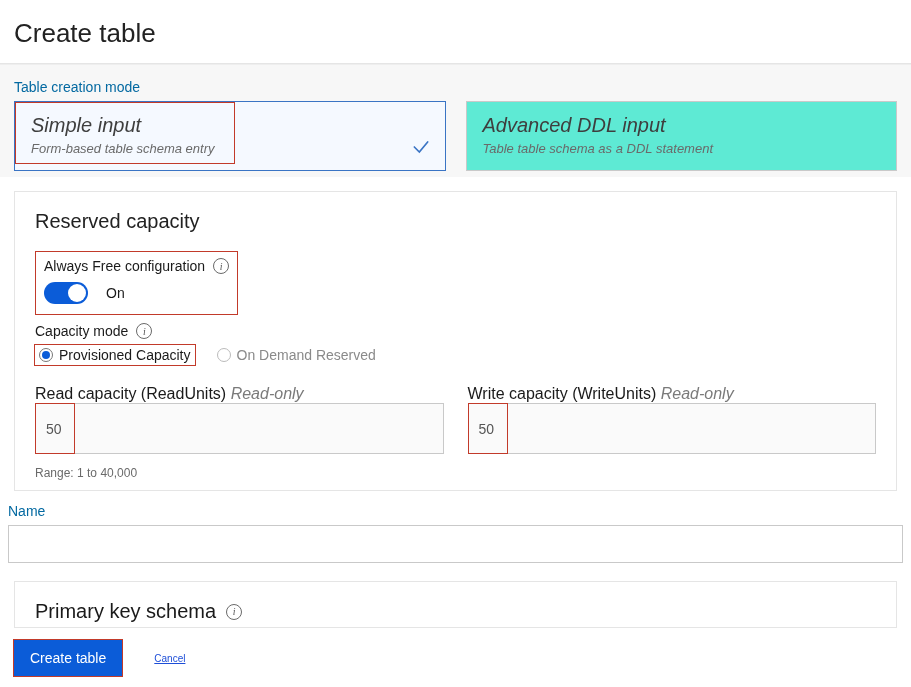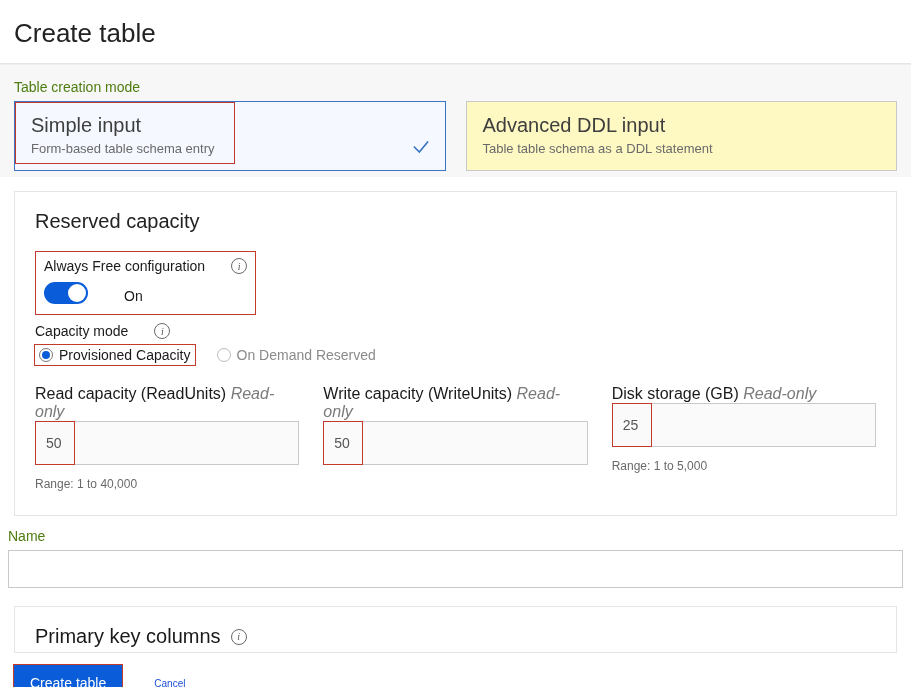--- a/index.html
+++ b/index.html
@@ -1,48 +1,48 @@
 <!DOCTYPE html>
 <html><head>
 <meta charset="utf-8">
 <style>
   * { box-sizing: border-box; font-family: -apple-system, BlinkMacSystemFont, "Segoe UI", Helvetica, Arial, sans-serif; }
   body { margin:0; background:#fff; color:#1a1a1a; font-size:14px; }
   .page-title { font-size:26px; font-weight:400; color:#222; padding:18px 14px 14px; }
   .hr { border-top:1px solid #e5e5e5; }
   .section { padding:14px 14px 6px; background:#f7f7f7; border-top:1px solid #eee; }
-  .label { font-size:14px; color:#4d7c0f; margin-bottom:6px; }
-  .tiles { display:flex; gap:20px; }
-  .tile { flex:1; border:1px solid #c9c9c9; background:#fef9c3; padding:12px 16px 14px; position:relative; }
+  .label { font-size:14px; color:#0369a1; margin-bottom:6px; }
+  .tiles { display:flex; gap:20px;font-style:italic; }
+  .tile { flex:1; border:1px solid #c9c9c9; background:#5eead4; padding:12px 16px 14px; position:relative; }
   .tile.selected { border:1px solid #3a74c4; background:#f5f9ff; }
   .tile-title { font-size:20px; font-weight:400; color:#3e3e3e; margin-bottom:4px; }
   .tile-desc { font-size:13px; color:#6a6a6a; }
   .tile-check { position:absolute; right:14px; bottom:10px; }
 
-  .panel { background:#fff; border:1px solid #e5e5e5; margin:14px 14px 0; padding:18px 20px 24px; }
+  .panel { background:#fff; border:1px solid #e5e5e5; margin:14px 14px 0; padding:18px 20px 10px; }
   .panel h2 { font-size:20px; font-weight:400; margin:0 0 18px; color:#222; }
-  .row-inline { display:flex; align-items:flex-end; gap:26px; }
+  .row-inline { display:flex; align-items:center; gap:8px; }
   .info-icon { display:inline-flex; align-items:center; justify-content:center; width:16px; height:16px; border:1px solid #6a6a6a; border-radius:50%; font-size:10px; font-style:italic; color:#555; font-family:Georgia, serif; }
 
   .toggle { position:relative; width:44px; height:22px; border-radius:11px; background:#0b5cd8; display:inline-block; }
   .toggle .knob { position:absolute; right:2px; top:2px; width:18px; height:18px; border-radius:50%; background:#fff; }
   .toggle-label { font-size:14px; margin-left:10px; }
 
   .radio-row { display:flex; gap:22px; align-items:center; margin-top:6px; }
   .radio { display:flex; align-items:center; gap:6px; font-size:14px; }
   .radio .dot { width:14px; height:14px; border:1px solid #777; border-radius:50%; display:inline-flex; align-items:center; justify-content:center; }
   .radio .dot .fill { width:8px; height:8px; border-radius:50%; background:#0b5cd8; }
   .radio.disabled { color:#8a8a8a; }
   .radio.disabled .dot { border-color:#bbb; }
 
   .caps { display:flex; gap:24px; margin-top:20px; }
   .cap { flex:1; }
   .cap-label { font-size:16px; }
   .ro { color:#7a7a7a; font-style:italic; font-weight:400; }
-  .cap-input { width:100%; height:44px; border:1px solid #c9c9c9; background:#fafafa; padding:0 10px; color:#555; font-size:14px; }
+  .cap-input { width:100%; height:51px; border:1px solid #c9c9c9; background:#fafafa; padding:0 10px; color:#555; font-size:14px; }
   .cap-range { font-size:12px; color:#6a6a6a; margin-top:12px; }
 
   .name-block { padding:12px 8px 0; }
   .name-input { width:100%; height:38px; border:1px solid #c9c9c9; background:#fff; padding:0 10px; font-size:14px; }
 
   .pk-panel { border:1px solid #e5e5e5; margin:18px 14px 0; padding:18px 20px 4px; }
   .pk-title { font-size:20px; font-weight:400; display:flex; align-items:center; gap:10px; }
 
   .footer { display:flex; align-items:center; gap:22px; padding:12px 14px 18px; }
   .btn-primary { background:#0b5cd8; color:#fff; border:none; font-size:14px; padding:10px 16px; cursor:pointer; }
@@ -132,42 +132,31 @@
     <div class="cap">
       <div class="cap-label">
         <span>Write capacity (WriteUnits)</span>
         <span class="ro">Read-only</span>
       </div>
       <div class="rel">
         <input class="cap-input" readonly="" value="50" style="">
         <div class="hl-val"></div>
       </div>
     </div>
-    <div class="cap">
-      <div class="cap-label">
-        <span>Disk storage (GB)</span>
-        <span class="ro">Read-only</span>
-      </div>
-      <div class="rel">
-        <input class="cap-input" readonly="" value="25" style="">
-        <div class="hl-val"></div>
-      </div>
-      <div class="cap-range">Range: 1 to 5,000</div>
-    </div>
   </div>
 </div>
 
 <div class="name-block">
   <div class="label">Name</div>
   <input class="name-input" value="" style="">
 </div>
 
 <div class="pk-panel">
   <div class="pk-title">
-    <span>Primary key columns</span>
+    <span>Primary key schema</span>
     <span class="info-icon">i</span>
   </div>
 </div>
 
 <div class="footer">
   <span class="hl-thin" style="display:inline-block;">
     <button class="btn-primary">Create table</button>
   </span>
   <a class="link">Cancel</a>
 </div>

